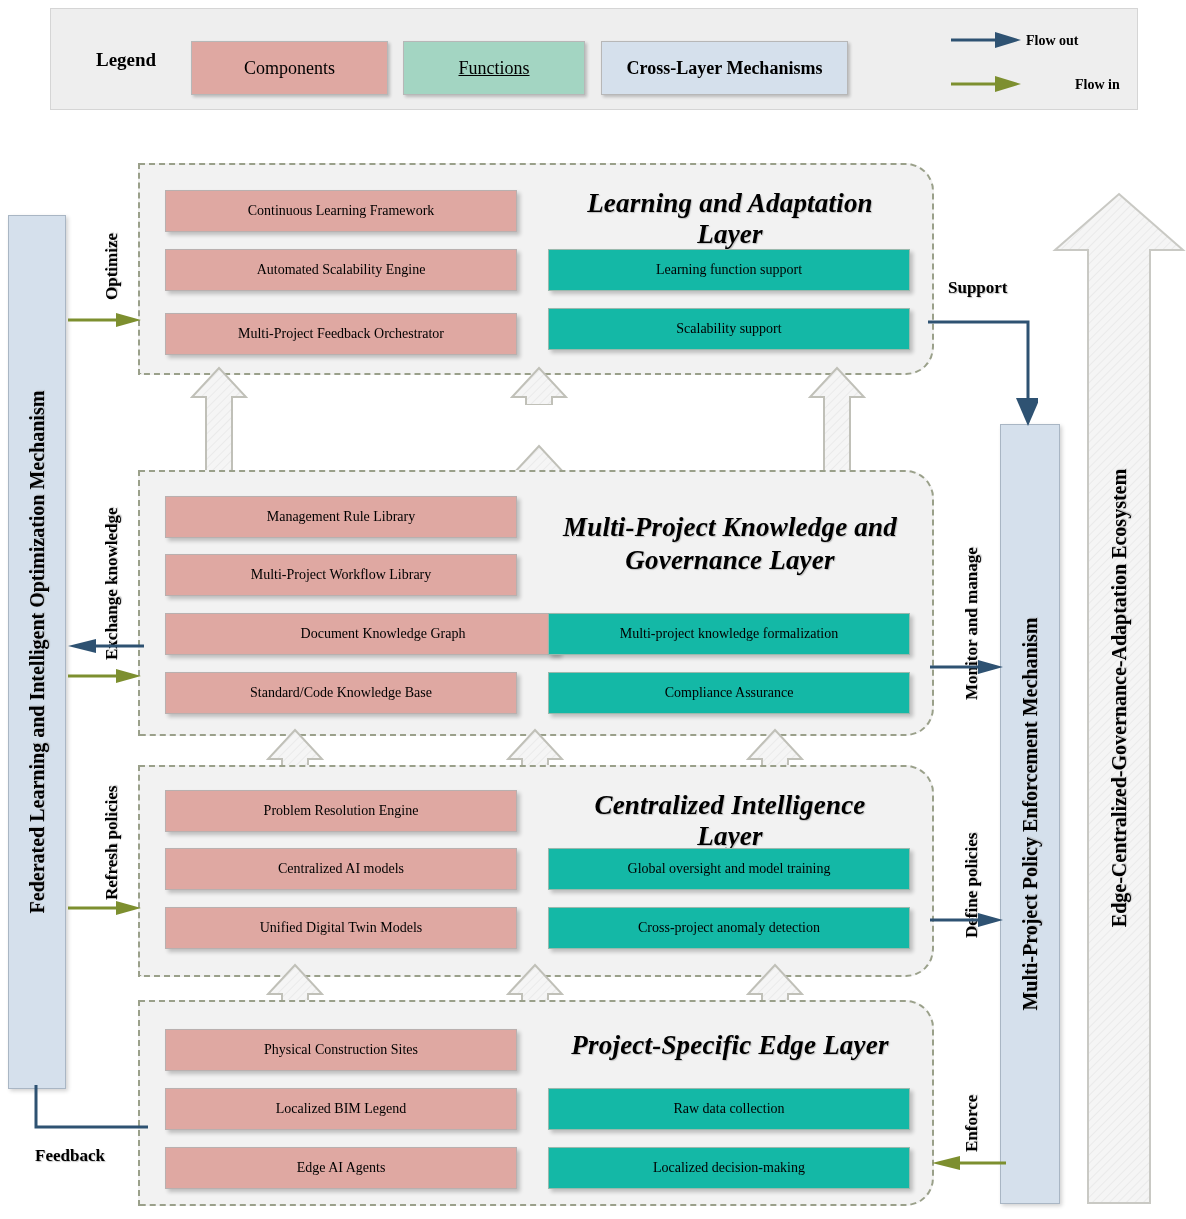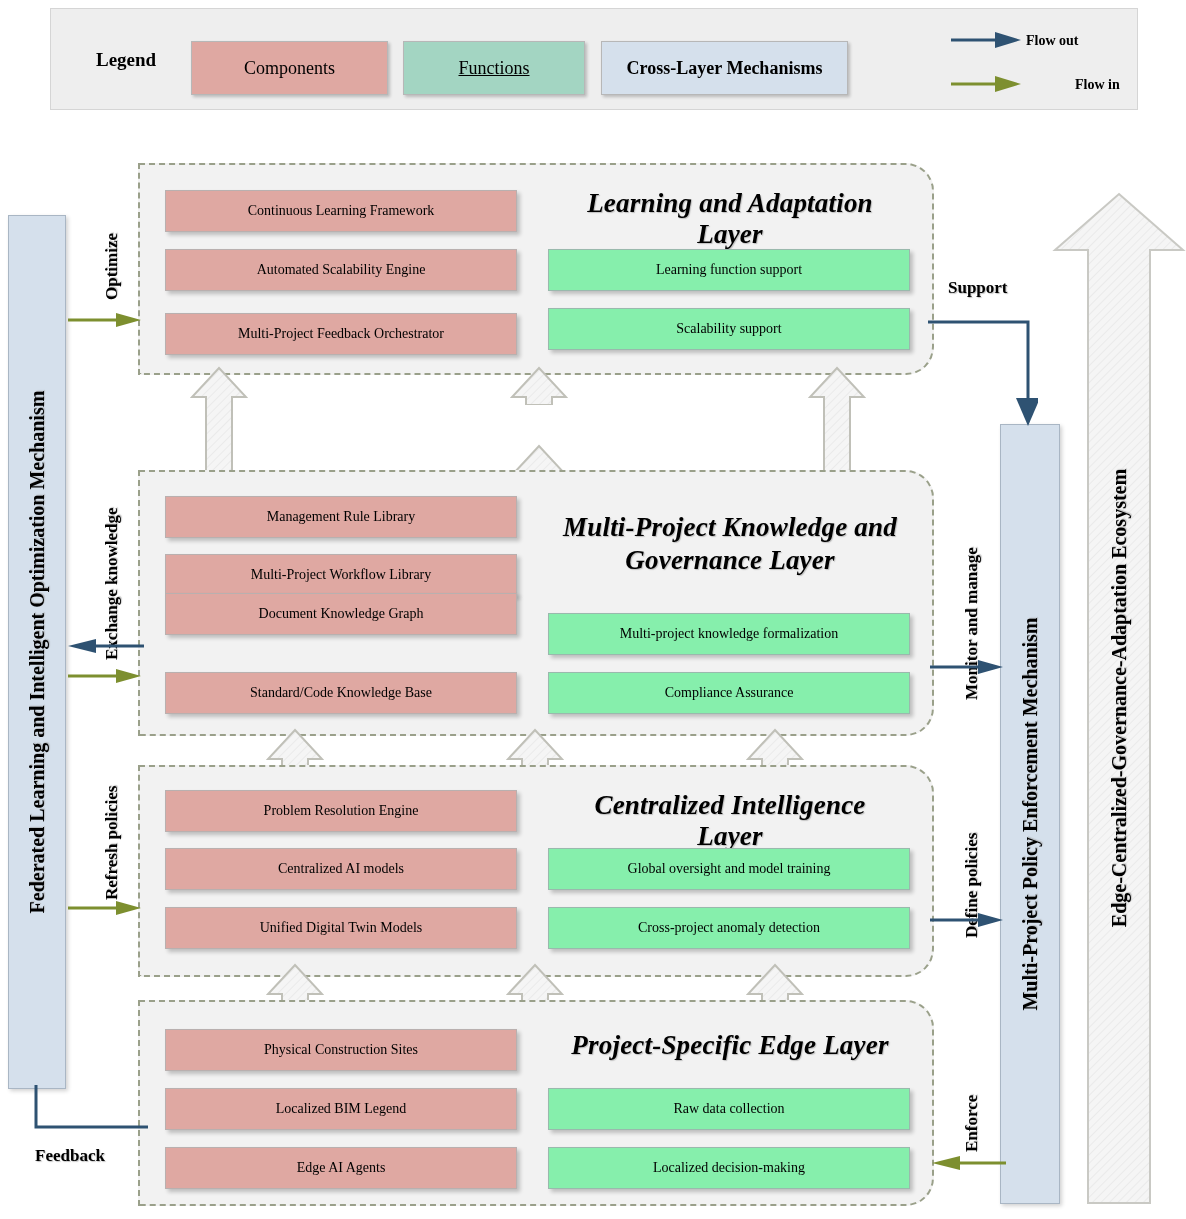--- a/index.html
+++ b/index.html
@@ -32,21 +32,21 @@
 
   .layer-title{position:absolute;font-size:27px;font-weight:bold;font-style:italic;
                text-align:center;letter-spacing:.2px;
                text-shadow:1px 1px 1px rgba(150,150,150,.55);}
 
   
   .cbox{position:absolute;display:flex;align-items:center;justify-content:center;
         font-size:14px;border:1px solid #b9b0af;box-shadow:3px 3px 4px rgba(0,0,0,.22);
         text-align:center;line-height:1.1;}
   .comp{background:#dfa8a2;}
-  .func{background:#86efac;border-color:#9ab9ad;}
+  .func{background:#14b8a6;border-color:#9ab9ad;}
   .col-left{left:165px;width:350px;height:40px;}
   .col-right{left:548px;width:360px;height:40px;}
 
   
   #mllm{position:absolute;left:288px;top:400px;width:492px;height:42px;
         background:#dfa8a2;border:1px solid #b9b0af;display:flex;align-items:center;
         justify-content:center;font-size:20px;font-weight:bold;
         box-shadow:3px 3px 4px rgba(0,0,0,.22);}
 
   
@@ -159,21 +159,21 @@
       <polygon points="29,3 56,32 42,32 42,108 16,108 16,32 2,32" fill="url(#hatch)" stroke="#c0c0b8" stroke-width="2"></polygon>
     </svg>
   </div>
 
   <div class="layer" id="layer-knowledge"></div>
   <div class="layer-title" style="left:560px;top:512px;width:340px;">Multi-Project Knowledge and</div>
   <div class="layer-title" style="left:560px;top:545px;width:340px;">Governance Layer</div>
 
   <div class="cbox comp col-left" style="top:496px;">Management Rule Library</div>
   <div class="cbox comp col-left" style="top:554px;">Multi-Project Workflow Library</div>
-  <div class="cbox comp col-left" style="top:593px;">Document Knowledge Graph</div>
+  <div class="cbox comp col-left" style="top:613px;padding-left:42px;">Document Knowledge Graph</div>
   <div class="cbox comp col-left" style="top:672px;">Standard/Code Knowledge Base</div>
 
   <div class="cbox func col-right" style="top:613px;">Multi-project knowledge formalization</div>
   <div class="cbox func col-right" style="top:672px;">Compliance Assurance</div>
 
   <div class="uparrow" style="left:266px;top:727px;">
     <svg width="58" height="45" viewBox="0 0 58 45">
       <polygon points="29,3 56,32 42,32 42,45 16,45 16,32 2,32" fill="url(#hatch)" stroke="#c0c0b8" stroke-width="2"></polygon>
     </svg>
   </div>

